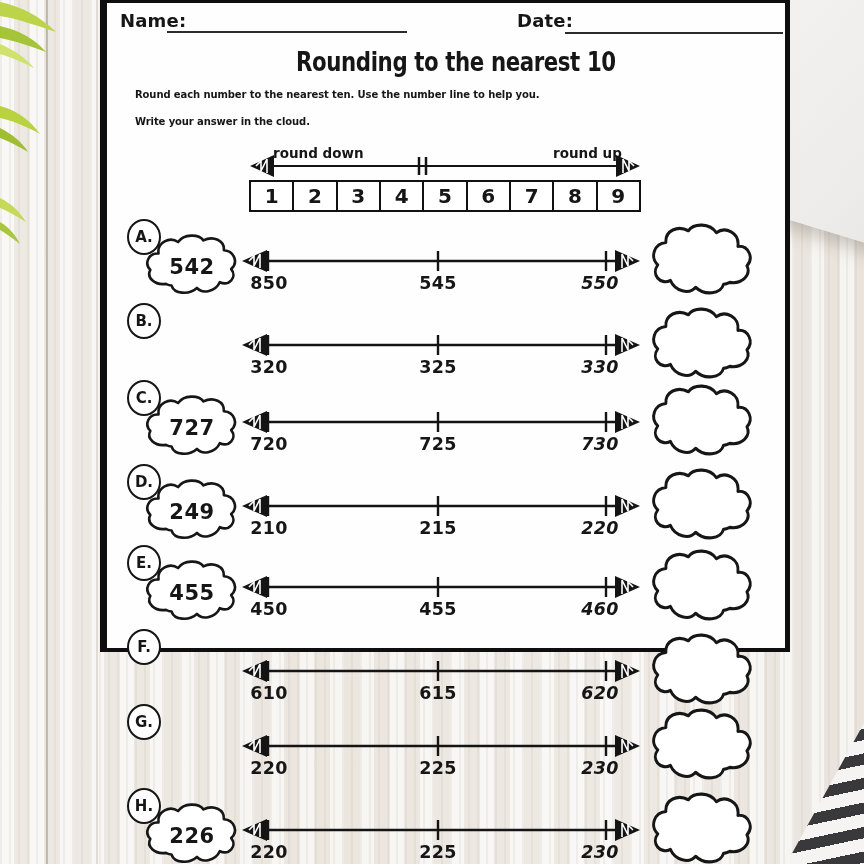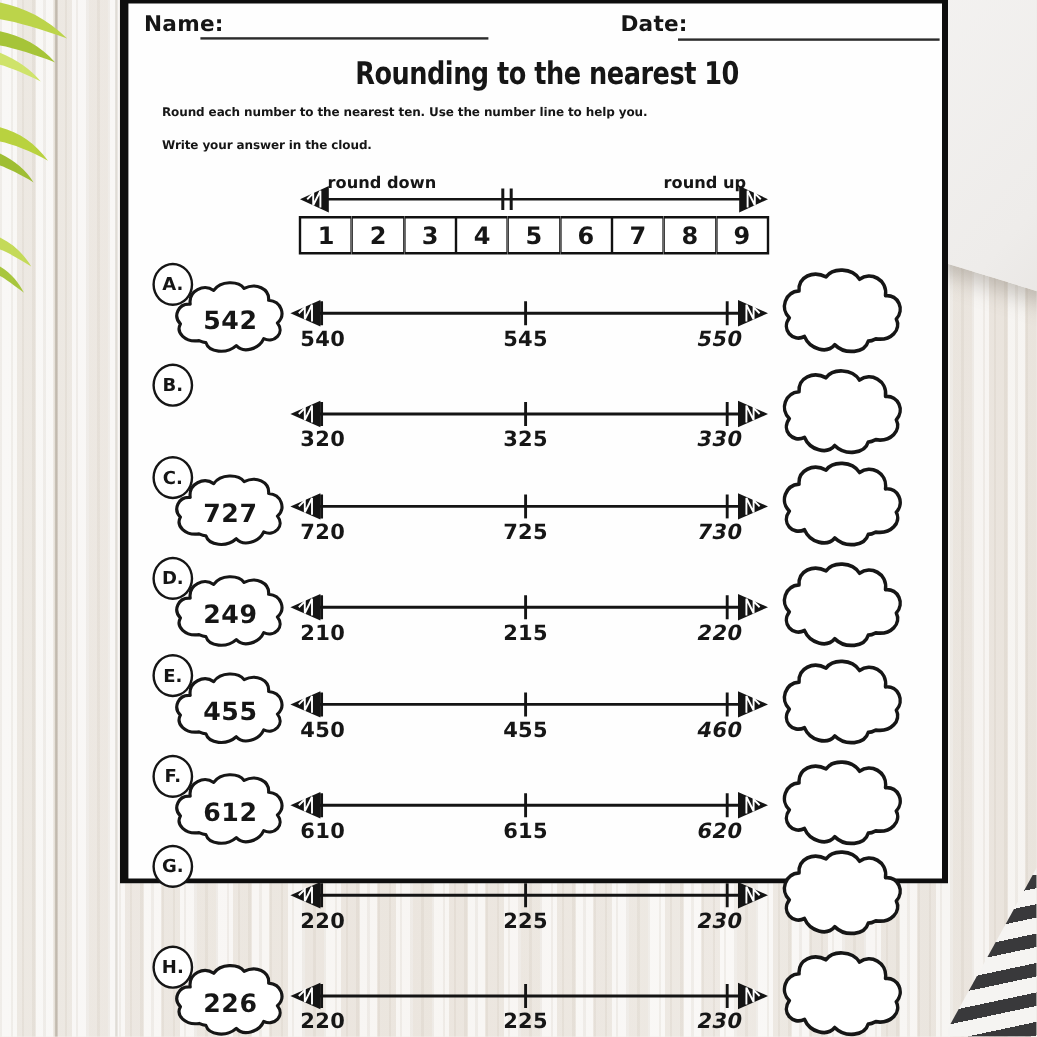--- a/index.html
+++ b/index.html
@@ -35,21 +35,21 @@
     border-top-left-radius:22px;
   }
   
   .stripes {
     position:absolute; left:790px; top:720px; width:74px; height:144px;
     background:repeating-linear-gradient(168deg,#39393b 0 11px,#f5f4f2 11px 24px);
     clip-path:polygon(0 137px, 74px 3px, 74px 144px, 0 144px);
   }
   
   .paper {
-    position:absolute; left:100px; top:0; width:690px; height:736px;
+    position:absolute; left:100px; top:0; width:690px; height:652px;
     background:#fefefe;
     border-left:7px solid #0e0e0e; border-right:5px solid #0e0e0e;
     border-top:3px solid #0e0e0e; border-bottom:4px solid #0e0e0e;
   }
   .hdr-label { position:absolute; font-size:18px; font-weight:bold; letter-spacing:.2px; }
   .hdr-line  { position:absolute; border-bottom:2.5px solid #2c2c2c; height:1px; }
   .title {
     position:absolute; top:44px; left:0; width:100%; text-align:center;
     font-size:26px; font-weight:bold; letter-spacing:-.5px;padding-left:19px;
   }
@@ -166,21 +166,21 @@
     <div class="badge">A.</div>
     <div class="num-cloud">
       <svg class="cloud-svg" viewBox="0 0 120 78" preserveAspectRatio="none">
           <use href="#cloudPath"></use>
         </svg>
       <span class="val">542</span>
     </div>
     <svg class="nline" viewBox="0 0 400 26">
         <use href="#nlineG"></use>
       </svg>
-    <span class="nl-label nl-0">540</span>
+    <span class="nl-label nl-0">850</span>
     <span class="nl-label nl-1">545</span>
     <span class="nl-label nl-2">550</span>
     <div class="answer-cloud">
       <svg class="cloud-svg" viewBox="0 0 120 78" preserveAspectRatio="none">
           <use href="#cloudPath" transform="translate(120,0) scale(-1,1)"></use>
         </svg>
     </div>
   </div>
 
   <div class="row" style="top:297px">
@@ -256,26 +256,20 @@
     <span class="nl-label nl-2">460</span>
     <div class="answer-cloud">
       <svg class="cloud-svg" viewBox="0 0 120 78" preserveAspectRatio="none">
           <use href="#cloudPath" transform="translate(120,0) scale(-1,1)"></use>
         </svg>
     </div>
   </div>
 
   <div class="row" style="top:623px">
     <div class="badge">F.</div>
-    <div class="num-cloud">
-      <svg class="cloud-svg" viewBox="0 0 120 78" preserveAspectRatio="none">
-          <use href="#cloudPath"></use>
-        </svg>
-      <span class="val">612</span>
-    </div>
     <svg class="nline" viewBox="0 0 400 26">
         <use href="#nlineG"></use>
       </svg>
     <span class="nl-label nl-0">610</span>
     <span class="nl-label nl-1">615</span>
     <span class="nl-label nl-2">620</span>
     <div class="answer-cloud">
       <svg class="cloud-svg" viewBox="0 0 120 78" preserveAspectRatio="none">
           <use href="#cloudPath" transform="translate(120,0) scale(-1,1)"></use>
         </svg>

